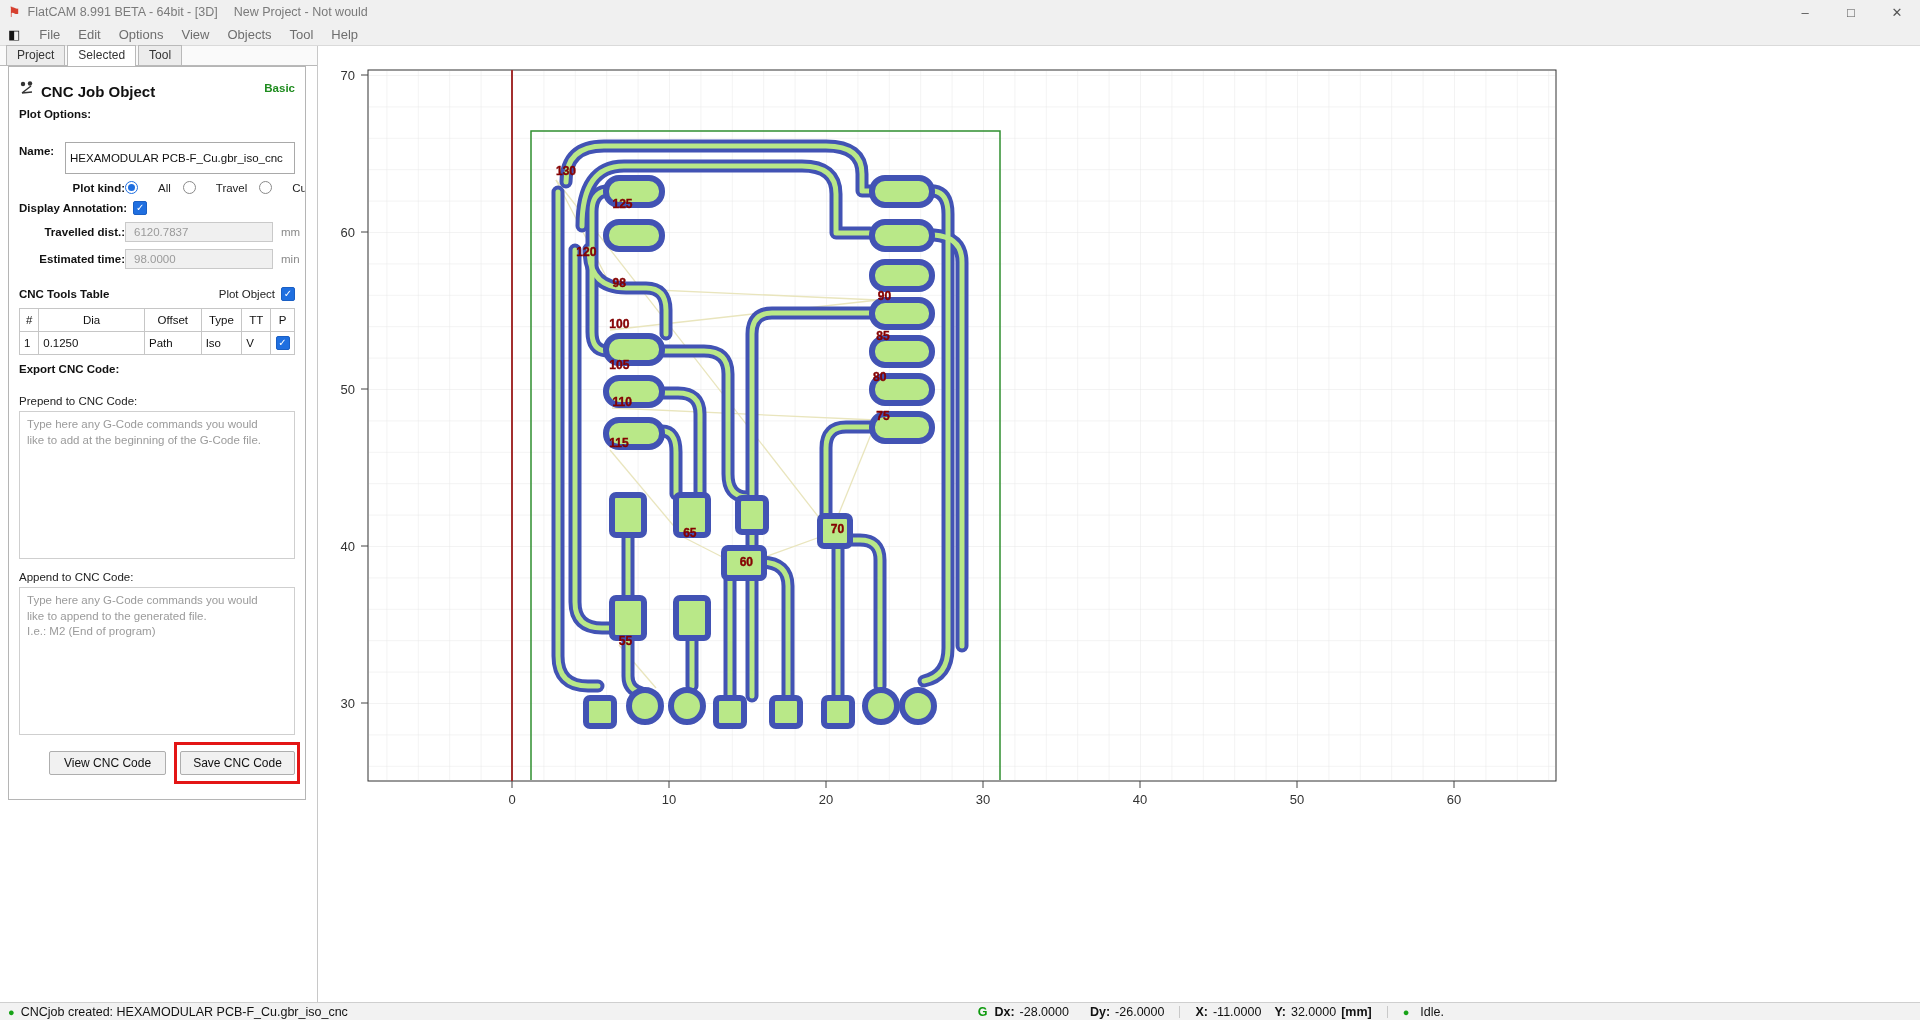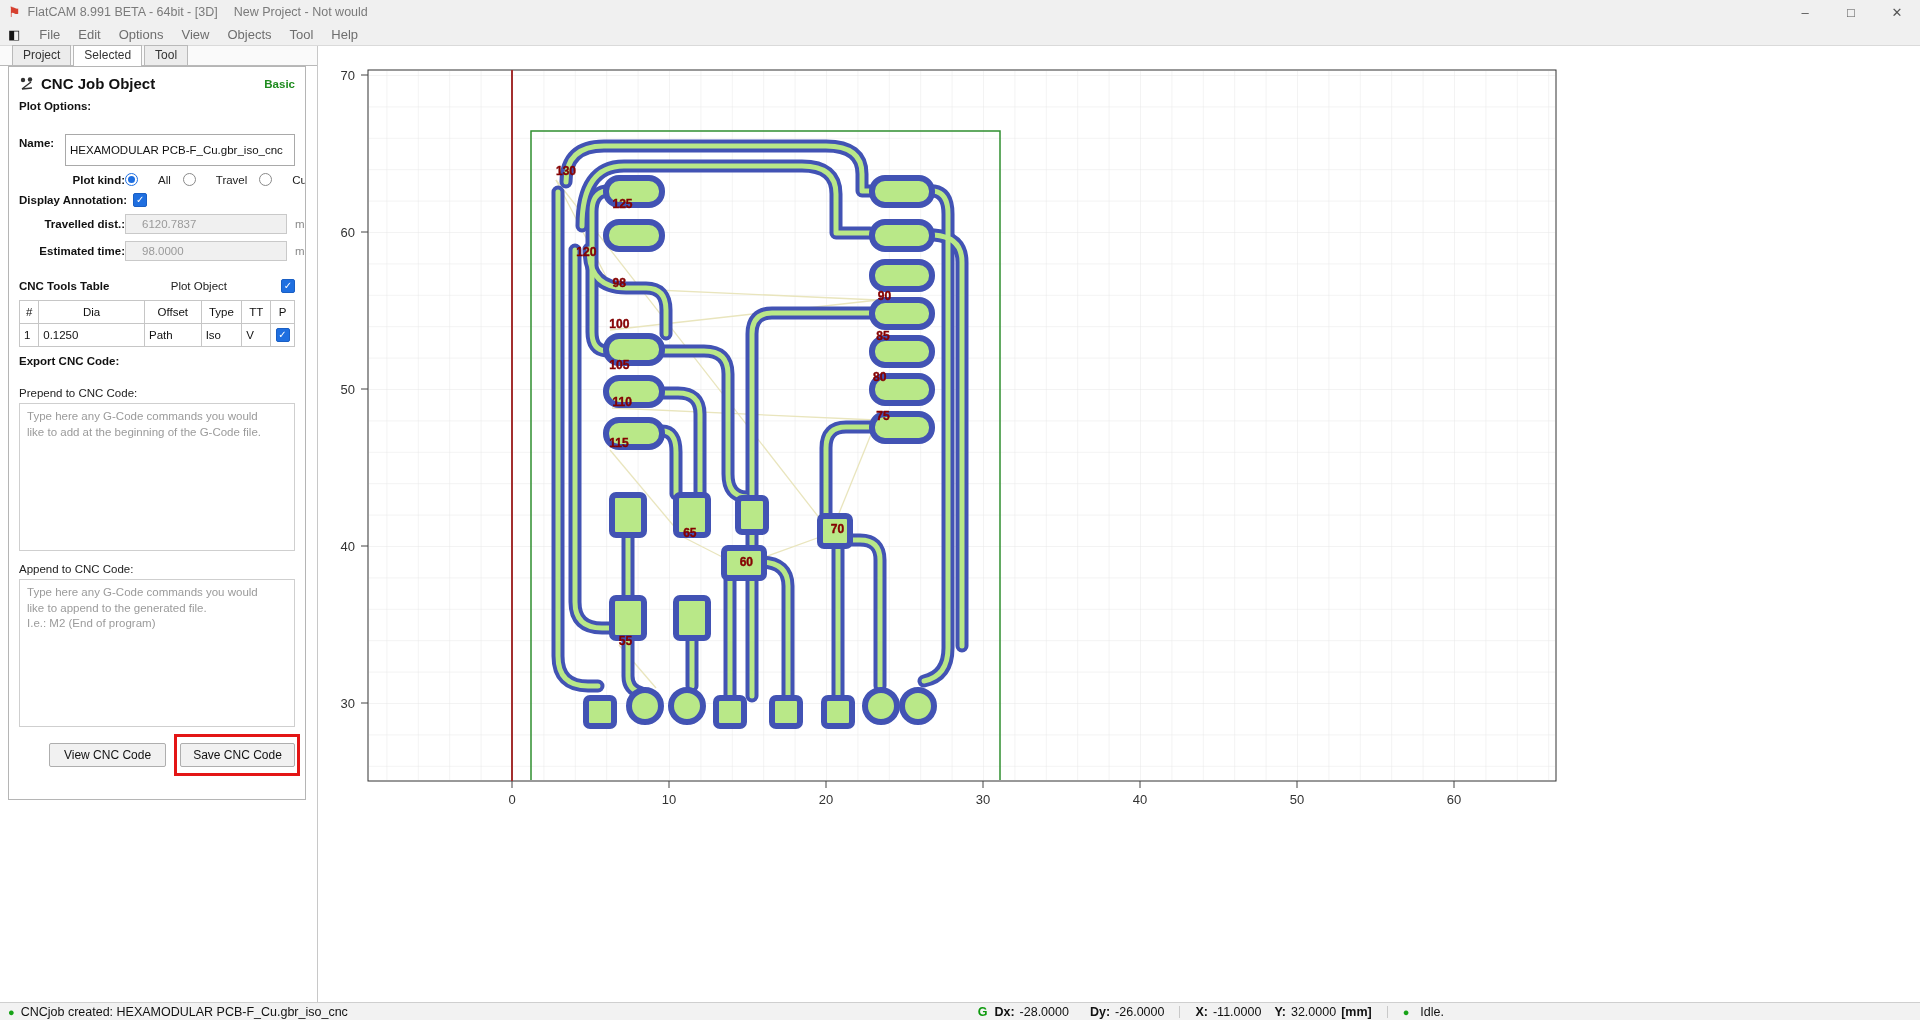--- a/index.html
+++ b/index.html
@@ -13,36 +13,36 @@
   .win-controls { margin-left:auto; display:flex; height:100%; }
   .win-btn { width:46px; display:flex; align-items:center; justify-content:center; color:#555; font-size:13px; cursor:default; }
 
   
   .menubar { position:absolute; top:24px; left:0; width:1920px; height:22px; background:#f0f0f0; border-bottom:1px solid #dadada; display:flex; align-items:center; }
   .menu-square { color:#141414; font-size:13px; margin:0 10px 0 8px; }
   .menu-item { font-size:13px; color:#6e6e6e; padding:0 9px; }
 
   
   .left-col { position:absolute; top:46px; left:0; width:318px; height:956px; background:#fff; border-right:1px solid #c8c8c8; }
-  .tabstrip { display:flex; height:20px; padding-left:12px; align-items:flex-end; border-bottom:1px solid #b9b9b9; background:#fafafa; }
+  .tabstrip { display:flex; height:20px; padding-left:6px; align-items:flex-end; border-bottom:1px solid #b9b9b9; background:#fafafa; }
   .tab { font-size:12px; color:#333; padding:2px 10px 3px; border:1px solid #b9b9b9; border-bottom:none; background:#ececec; margin-right:2px; }
   .tab.active { background:#fff; margin-bottom:-1px; padding-bottom:4px; }
 
   .panel { position:absolute; top:20px; left:8px; width:298px; height:734px; border:1px solid #b5b5b5; background:#fff; padding:8px 10px; overflow:hidden; }
   .phead { display:flex; align-items:center; margin-bottom:8px; }
-  .ptitle { font-size:15px; font-weight:bold; color:#111; margin-left:6px; }
+  .ptitle { font-size:15px; font-weight:bold; color:#111; margin-left:6px;margin-top:8px; }
   .badge-basic { margin-left:auto; color:#1f8c1f; font-weight:bold; font-size:11.5px; }
   .prow { display:flex; align-items:center; margin-bottom:7px; }
   .lab { font-size:11.5px; font-weight:bold; color:#111; }
   .lab-n { font-size:11.5px; color:#222; }
   .w106 { width:106px; flex:none;text-align:right; }
   .w46 { width:46px; flex:none; }
   .unit { font-size:11.5px; color:#8a8a8a; margin-left:8px; }
   .txt-input { height:32px; font-size:11.5px; font-family:"Liberation Sans",sans-serif; border:1px solid #a9a9a9; padding:1px 4px; color:#111; flex:1;margin-top:15px; }
-  .ro-input { height:20px; width:162px; font-size:11.5px; font-family:"Liberation Sans",sans-serif; border:1px solid #c9c9c9; background:#f0f0f0; color:#9a9a9a; padding:1px 16px; }
+  .ro-input { height:20px; width:148px; font-size:11.5px; font-family:"Liberation Sans",sans-serif; border:1px solid #c9c9c9; background:#f0f0f0; color:#9a9a9a; padding:1px 8px; }
   .radio { width:13px; height:13px; border:1px solid #8a8a8a; border-radius:50%; display:inline-block; background:#fff; position:relative; flex:none; }
   .radio.sel { border-color:#1f6fe0; }
   .radio.sel::after { content:""; position:absolute; left:2px; top:2px; width:7px; height:7px; background:#1f6fe0; border-radius:50%; }
   .rgroup { display:flex; align-items:center; gap:20px; margin-right:12px; }
   .checkbox { width:14px; height:14px; background:#1f6fe0; border:1px solid #1a5fc4; border-radius:2px; color:#fff; font-size:10px; line-height:12px; text-align:center; display:inline-block; flex:none; }
   .tools-table { width:100%; border-collapse:collapse; font-size:11.5px; margin-bottom:8px; }
   .tools-table th, .tools-table td { border:1px solid #c6c6c6; height:23px; padding:0 4px; font-weight:normal; color:#111; }
   .tools-table th { text-align:center; }
   .tools-table td { text-align:left; }
   .tools-table td.ctr { text-align:center; }
@@ -155,21 +155,21 @@
       <input class="ro-input" type="text" disabled="" value="6120.7837" style="">
       <span class="unit">mm</span>
     </div>
 
     <div class="prow">
       <span class="lab w106">Estimated time:</span>
       <input class="ro-input" type="text" disabled="" value="98.0000" style="">
       <span class="unit">min</span>
     </div>
 
-    <div class="prow" style="margin-top:18px;gap:48px;">
+    <div class="prow" style="margin-top:18px;">
       <span class="lab">CNC Tools Table</span>
       <span class="lab-n" style="margin-left:auto;margin-right:6px;">Plot Object</span>
       <span class="checkbox">✓</span>
     </div>
 
     <table class="tools-table">
       <colgroup>
           <col style="width:20px">
           <col style="width:118px">
           <col style="width:60px">

